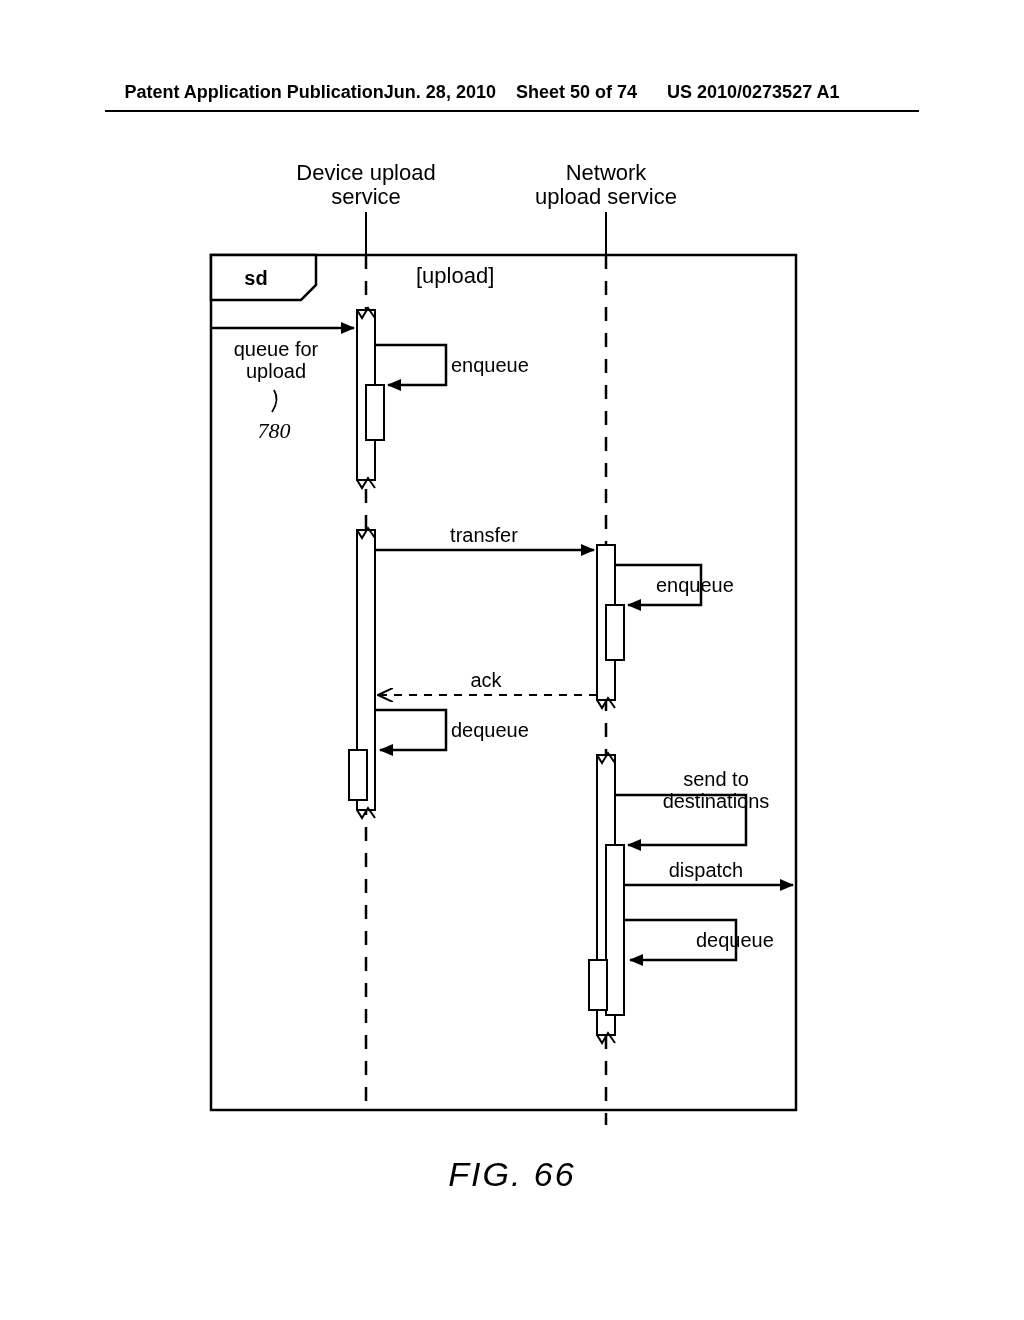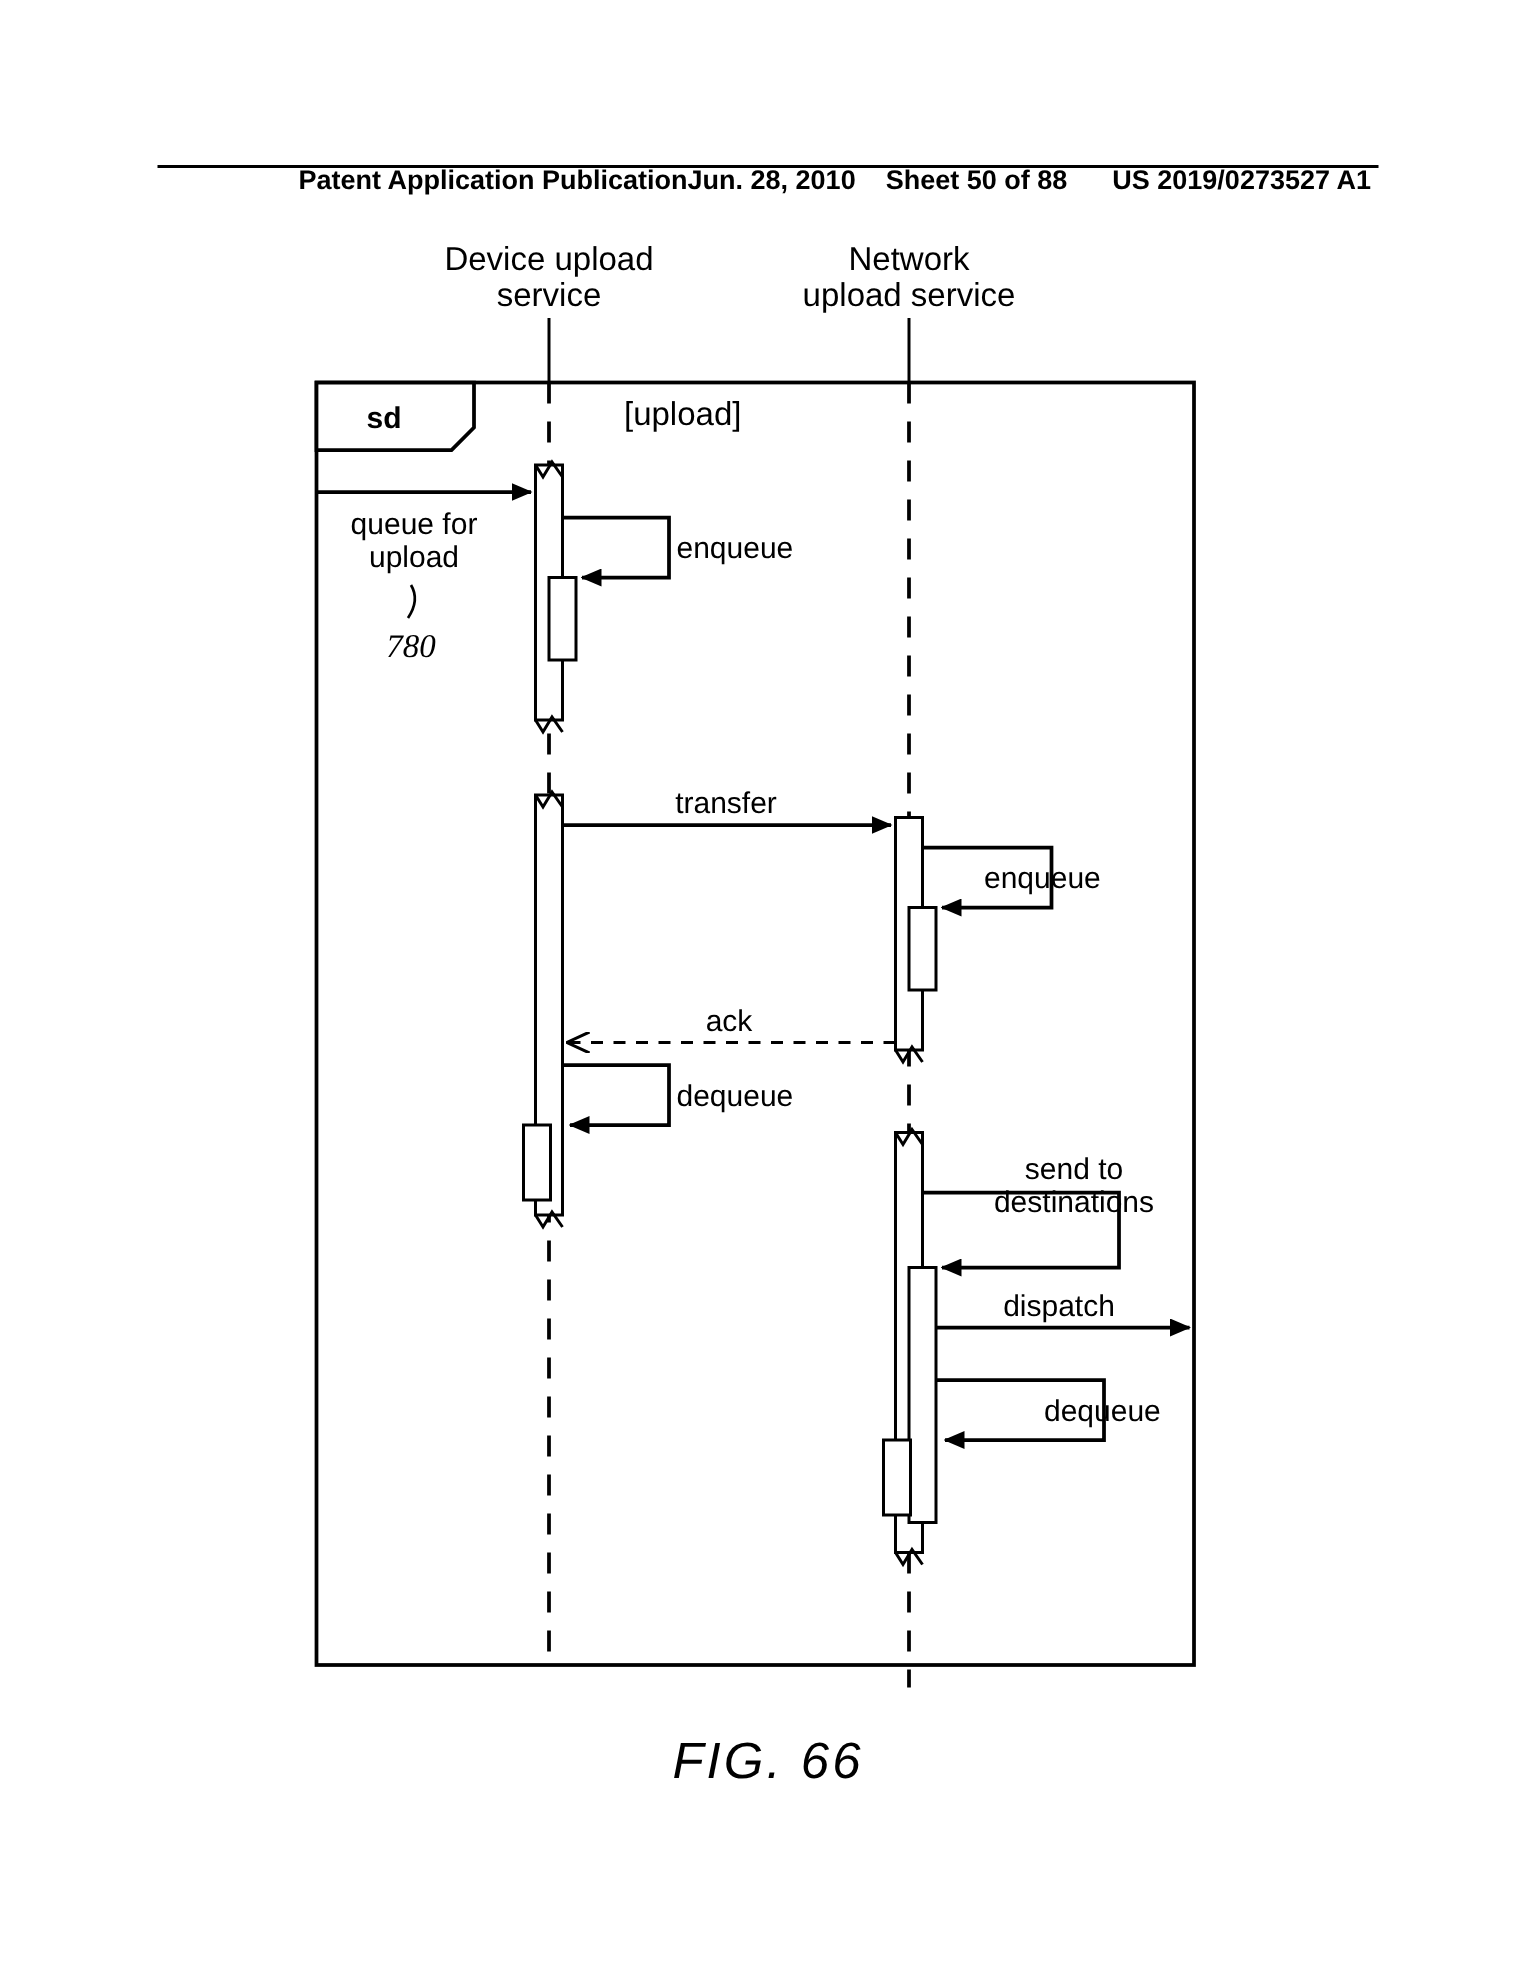--- a/index.html
+++ b/index.html
@@ -14,25 +14,24 @@
     width: 1024px;
     height: 1320px;
     background: #fff;
   }
   .header {
     position: absolute;
     top: 82px;
     left: 0;
     right: 0;
     display: flex;
-    justify-content: flex-end;
+    justify-content: center;
     padding: 0 110px 0 50px;
     font-size: 18px;
     font-weight: bold;
-    margin-top: 28px;
   }
   .header .left { text-align: left; }
   .header .right { text-align: right; }
   .hr {
     position: absolute;
     top: 110px;
     left: 105px;
     right: 105px;
     border-top: 2px solid #000;
   }
@@ -56,23 +55,23 @@
 </head>
 <body>
 
 <div class="page">
 
   <div class="header">
     <div class="left">Patent Application Publication</div>
     <div class="right">
       <span>Jun. 28, 2010</span>
       &nbsp;&nbsp;
-      <span>Sheet 50 of 88</span>
+      <span>Sheet 50 of 74</span>
       &nbsp;&nbsp;&nbsp;&nbsp;
-      <span>US 2019/0273527 A1</span>
+      <span>US 2010/0273527 A1</span>
     </div>
   </div>
   <div class="hr"></div>
 
   <div class="svg-wrap">
     <svg width="1024" height="980" viewBox="0 0 1024 980">
       <defs>
         <marker id="arrow" markerWidth="14" markerHeight="12" refX="13" refY="6" orient="auto" markerUnits="userSpaceOnUse">
           <path d="M0,0 L14,6 L0,12 Z" fill="#000"></path>
         </marker>

